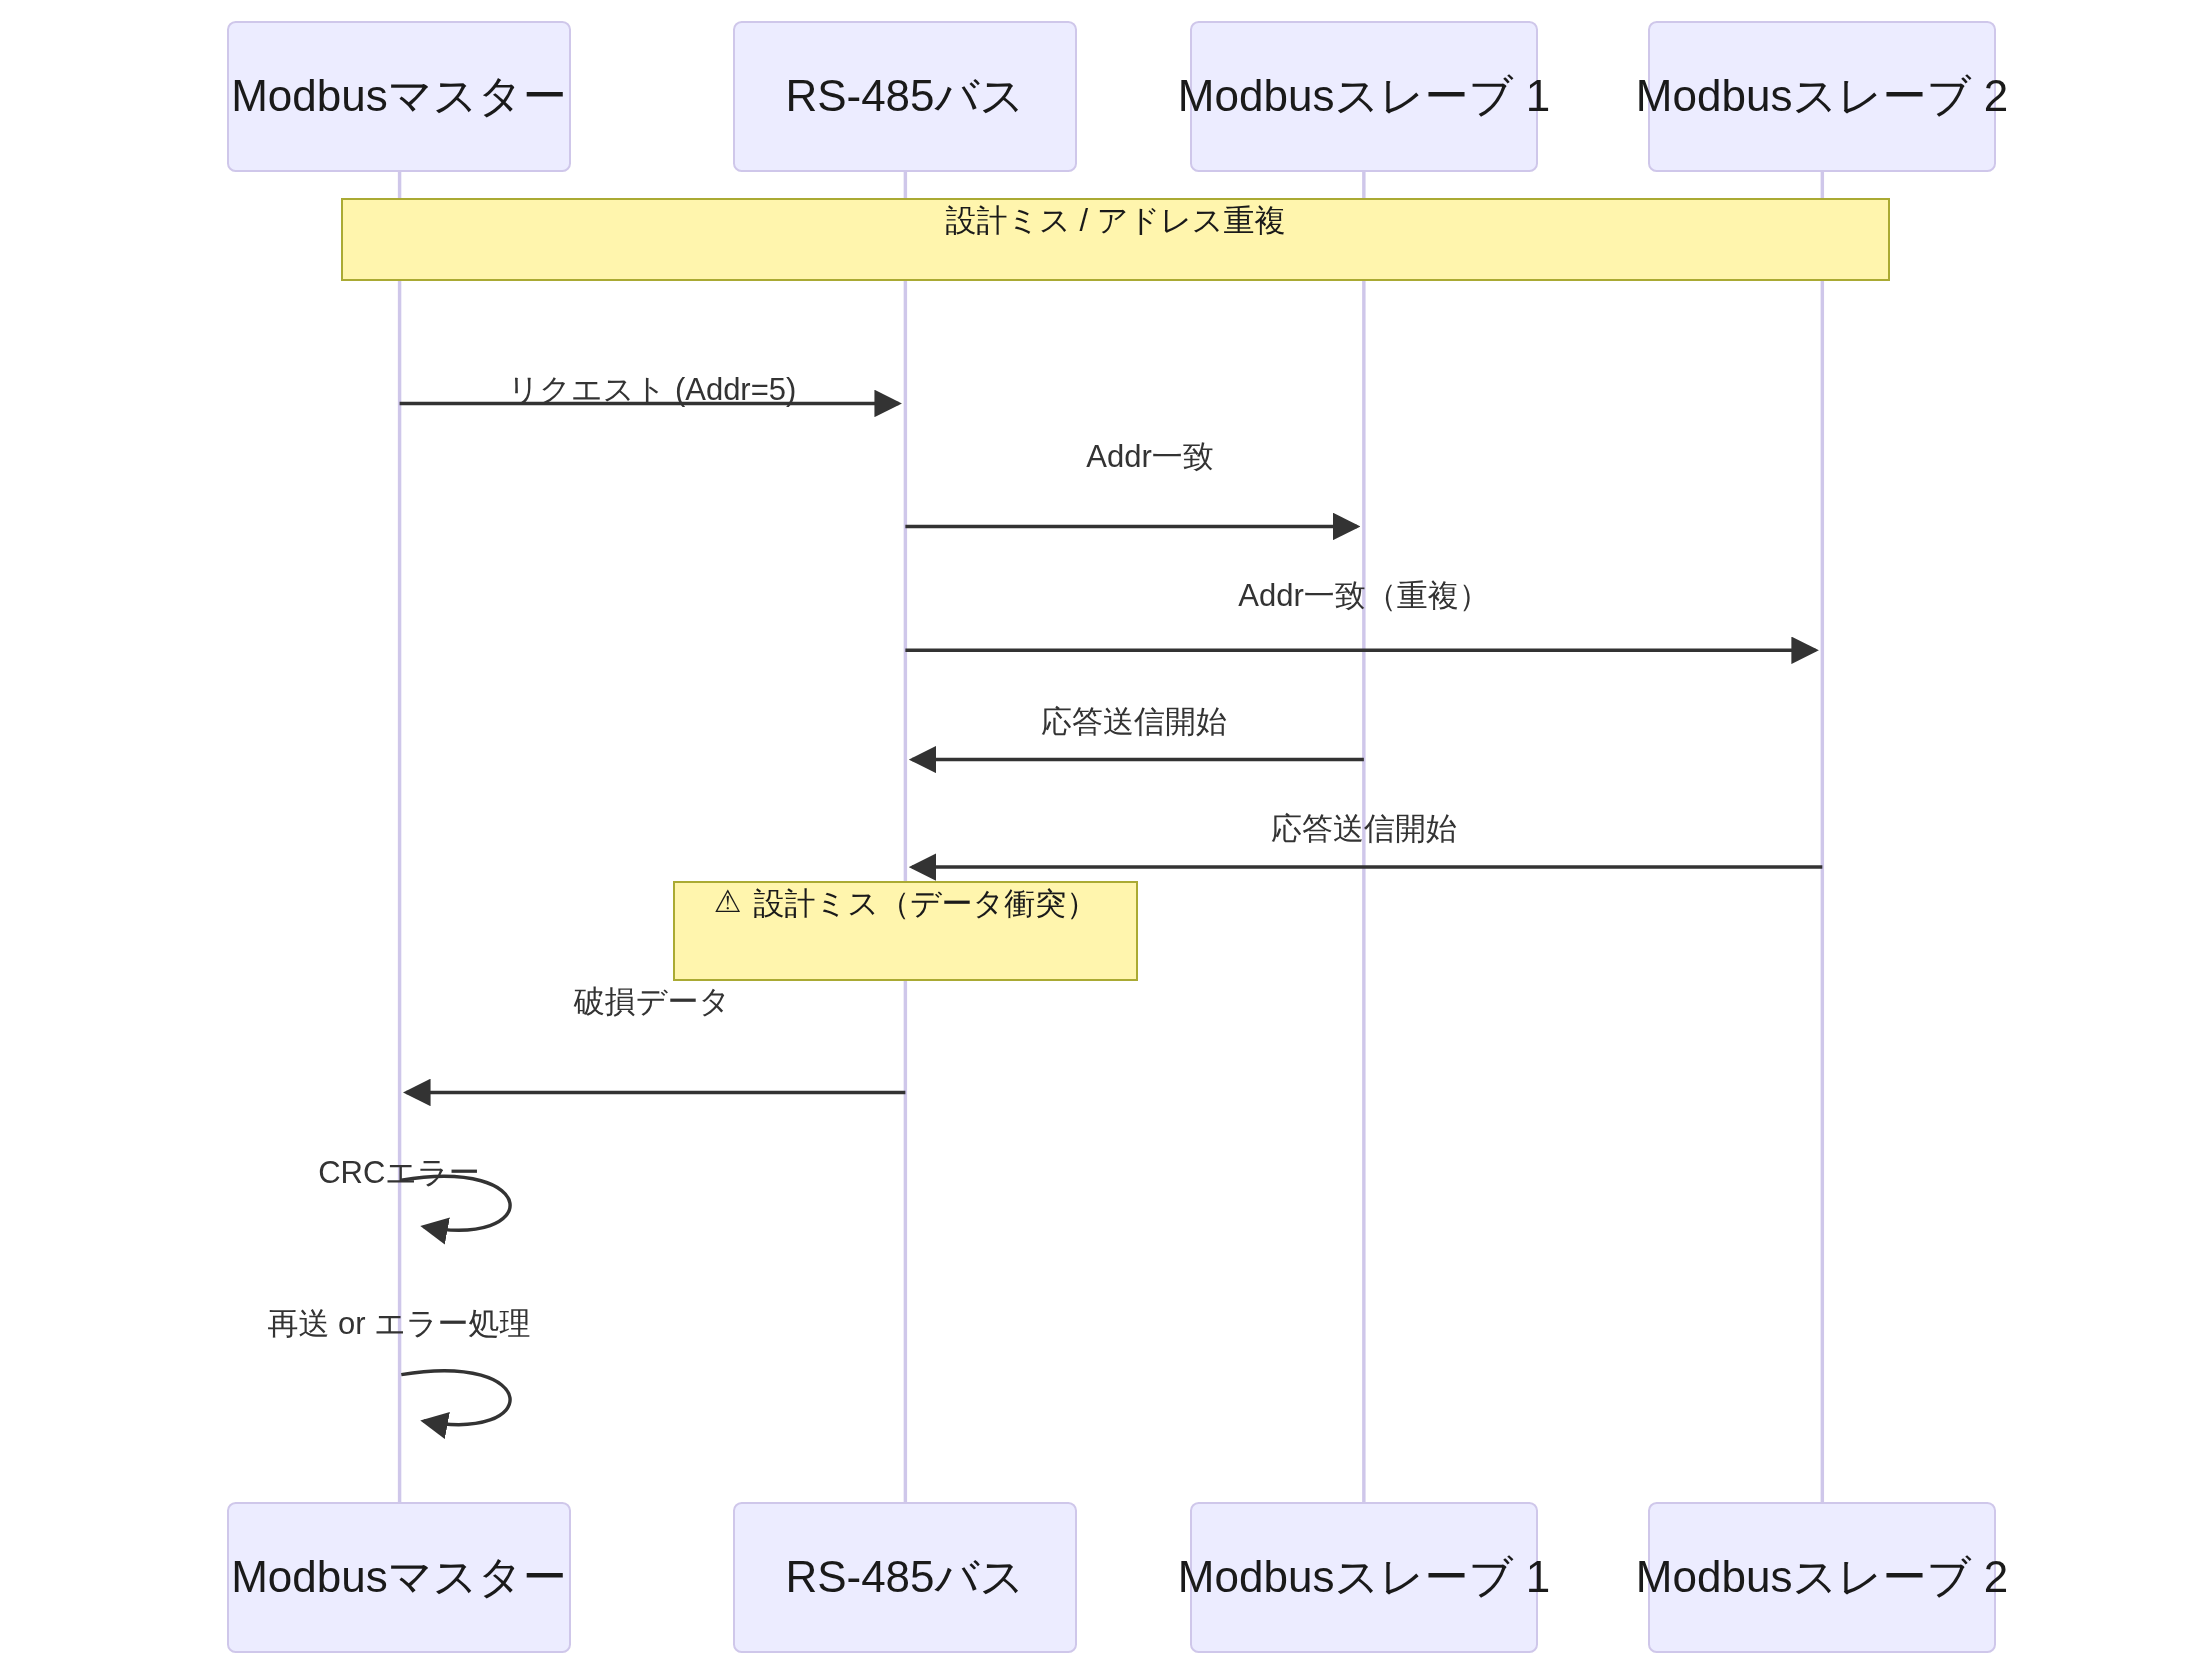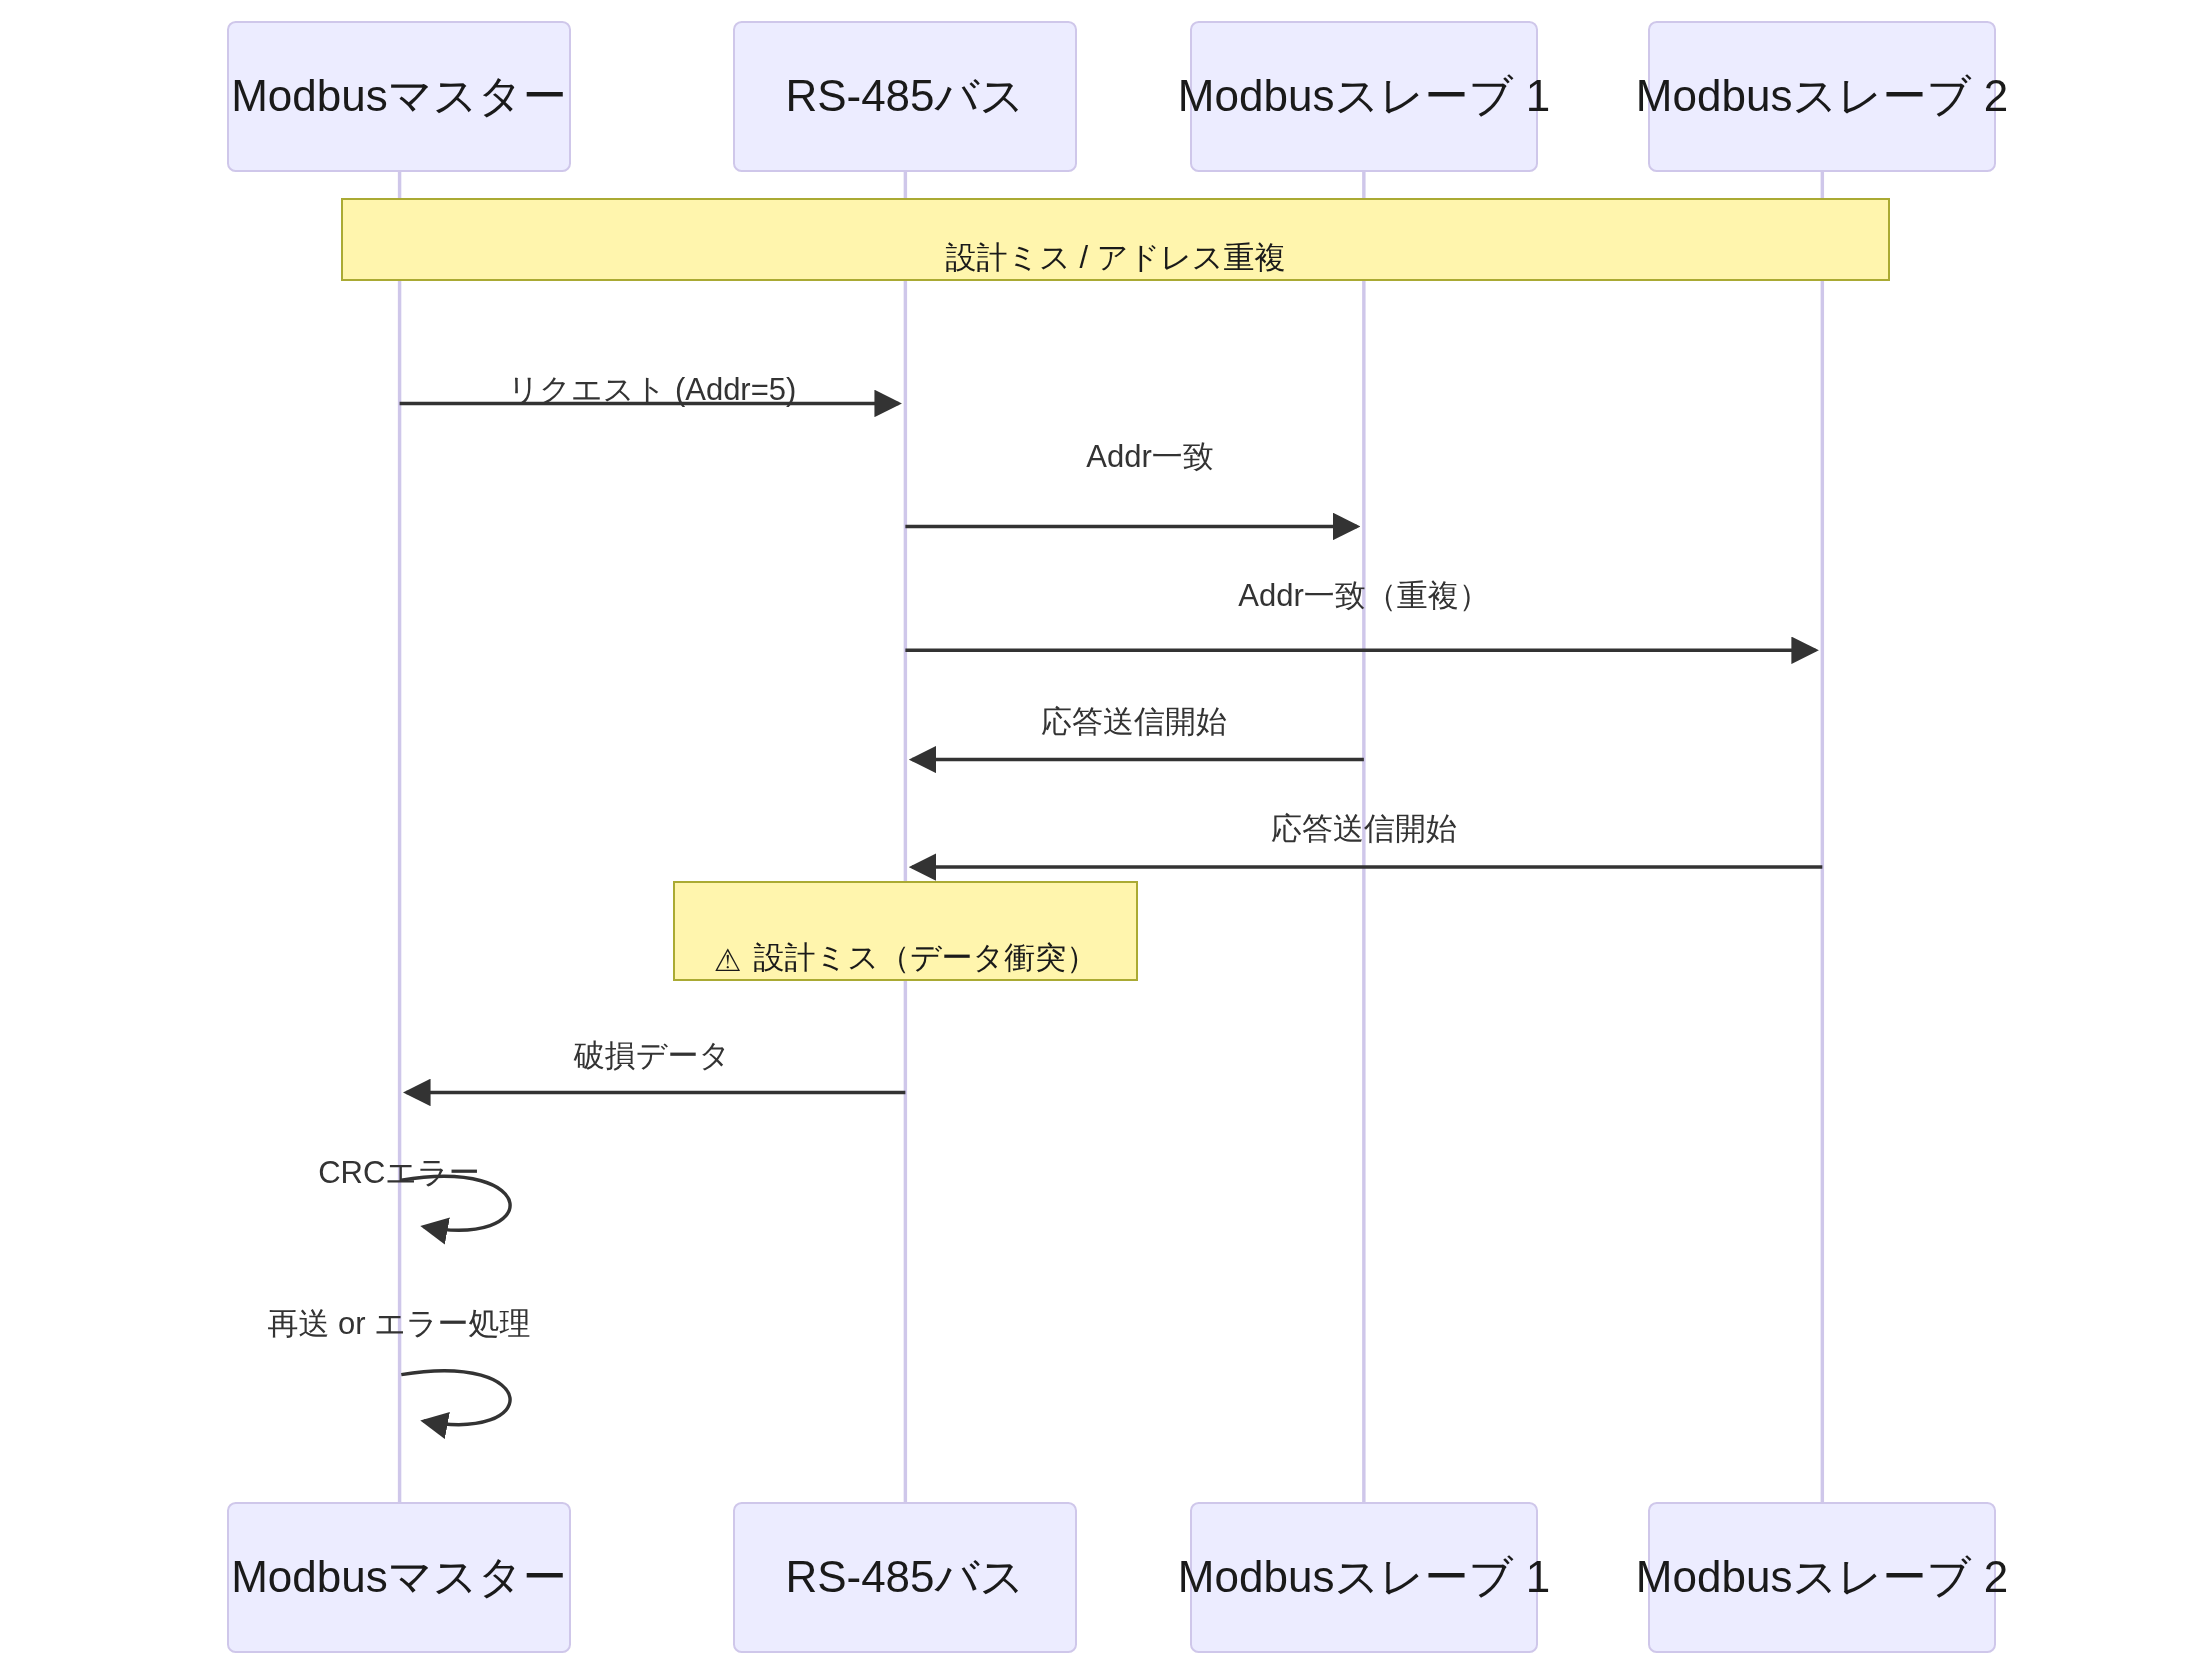--- a/index.html
+++ b/index.html
@@ -26,21 +26,21 @@
     font-size: 44px;
     color: #1a1a1a;
     white-space: nowrap;
   }
   .note {
     position: absolute;
     background: #FFF5AD;
     border: 2.6px solid #AAAA33;
     box-sizing: border-box;
     display: flex;
-    align-items: flex-end;
+    align-items: flex-start;
     justify-content: center;
     font-size: 31px;
     color: #1a1a1a;
     white-space: nowrap;
   }
   .note .icon { margin-right: 12px; }
   .msg-label {
     position: absolute;
     transform: translateX(-50%);
     font-size: 31px;
@@ -94,18 +94,18 @@
   <div class="note" style="left:673px; top:881px; width:465px; height:100px;">
     <span class="icon">⚠</span>
     <span>設計ミス（データ衝突）</span>
   </div>
 
   <div class="msg-label" style="left:652px;  top:331px;margin-top:40px;">リクエスト (Addr=5)</div>
   <div class="msg-label" style="left:1134px; top:438px;margin-left:16px;">Addr一致</div>
   <div class="msg-label" style="left:1364px; top:577px;">Addr一致（重複）</div>
   <div class="msg-label" style="left:1134px; top:703px;">応答送信開始</div>
   <div class="msg-label" style="left:1364px; top:810px;">応答送信開始</div>
-  <div class="msg-label" style="left:652px;  top:1037px;text-align:center;">破損データ</div>
+  <div class="msg-label" style="left:652px;  top:983px;text-align:center;">破損データ</div>
   <div class="msg-label" style="left:399px;  top:1126px;margin-top:28px;">CRCエラー</div>
   <div class="msg-label" style="left:399px;  top:1305px;">再送 or エラー処理</div>
 
 </div>
 
 
 </body></html>

